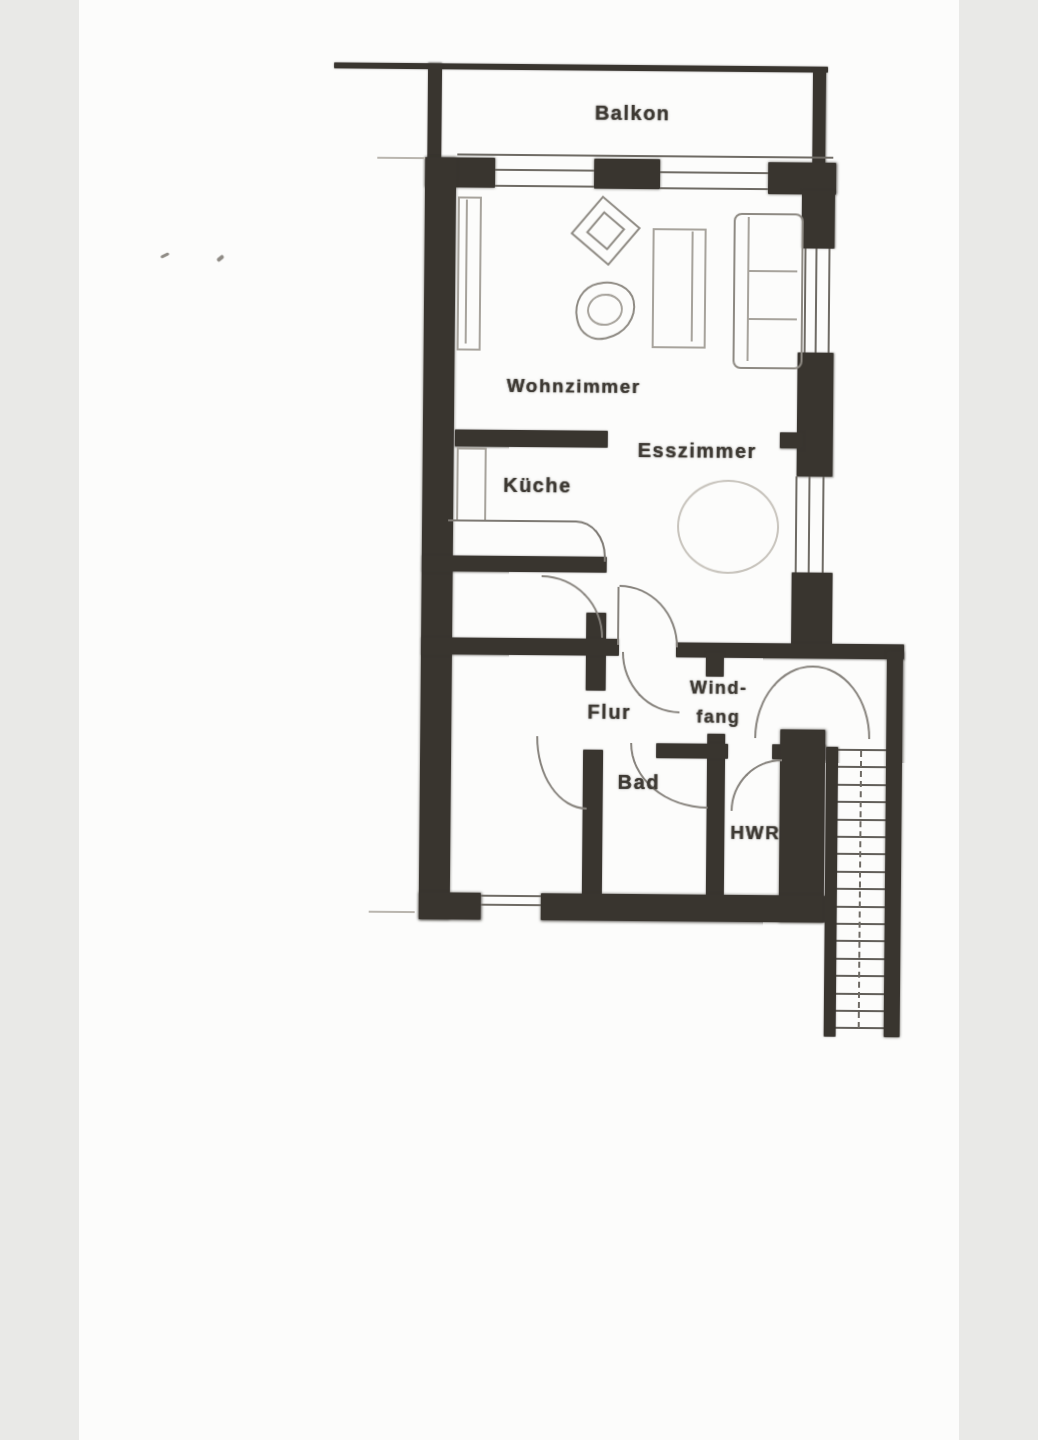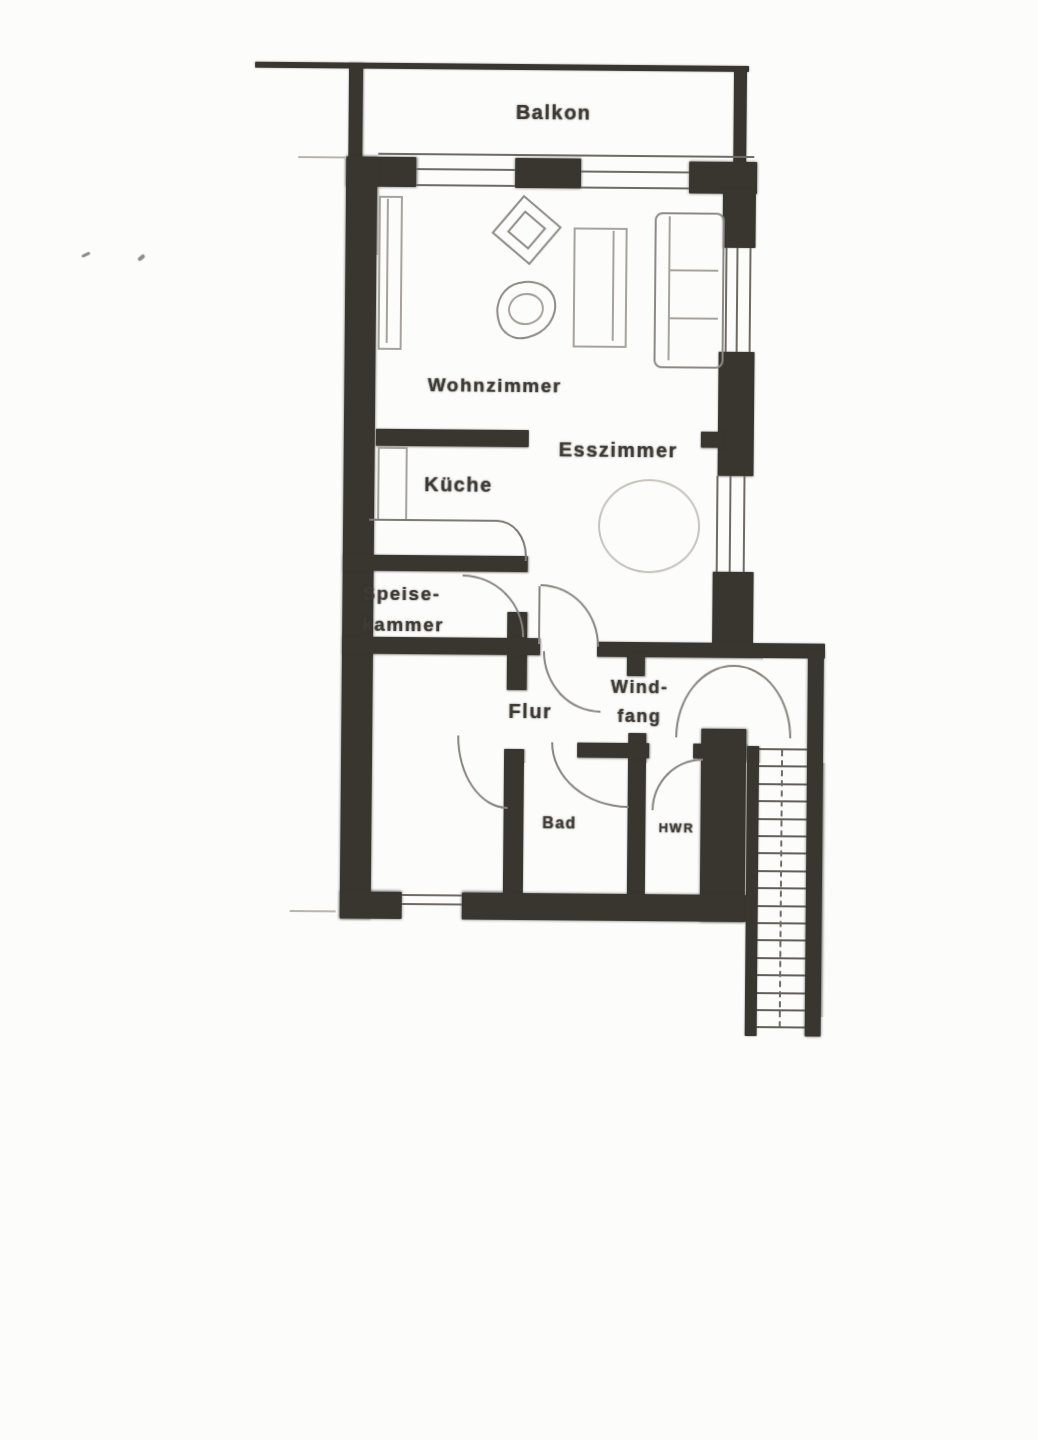--- a/index.html
+++ b/index.html
@@ -1,20 +1,21 @@
 <!DOCTYPE html>
 <html style="--wall: #3a3631; --furniture_line: #8e8a83; --text: #3f3b35; --paper: #fcfcfb;"><head>
 <meta charset="utf-8">
 <title>Scanned floor plan</title>
 <style>
   html,body{margin:0;padding:0;background:#e9e9e7;}
   .page{
-    position:relative;width:1038px;height:1440px;margin:0 auto;
+    position:relative;width:860px;height:1440px;margin:0 auto;
     background:var(--paper,#fcfcfb);overflow:hidden;
     font-family:"Liberation Sans", sans-serif;
+    padding-left:20px;
   }
   .plan{
     position:absolute;inset:0;
     transform:rotate(0.5deg);transform-origin:50% 45%;
     filter:blur(0.45px) contrast(1.02);
   }
   
   .w{position:absolute;background:var(--wall,#3a3631);border-radius:1px;
      box-shadow:0 0 2px rgba(58,54,49,.55);}
   .w.soft{box-shadow:0 0 3px rgba(58,54,49,.8);}
@@ -132,26 +133,22 @@
 
     <div class="ln faint" style="left:294px;top:158px;width:48px;height:2px;"></div>
     <div class="ln faint" style="left:292px;top:912px;width:46px;height:2px;"></div>
     <div class="speck" style="left:78px;top:257px;width:9px;height:3px;transform:rotate(-25deg);"></div>
     <div class="speck" style="left:134px;top:259px;width:8px;height:4px;transform:rotate(-40deg);"></div>
 
     <div class="lbl" style="left:489px;top:99px;width:120px;font-size:20px;">Balkon</div>
     <div class="lbl" style="left:400px;top:373px;width:185px;font-size:19px;">Wohnzimmer</div>
     <div class="lbl" style="left:534px;top:436px;width:165px;font-size:20px;">Esszimmer</div>
     <div class="lbl" style="left:396px;top:472px;width:122px;font-size:20px;">Küche</div>
-    <div class="lbl" style="left:362px;top:579px;width:105px;font-size:19px;text-align:left;line-height:31px;">
-      <span>Speise-</span><br>
-      <span>kammer</span>
-    </div>
     <div class="lbl" style="left:494px;top:698px;width:74px;font-size:20px;">Flur</div>
     <div class="lbl" style="left:594px;top:672px;width:92px;font-size:18px;line-height:29px;">
       <span>Wind-</span><br>
       <span>fang</span>
     </div>
-    <div class="lbl" style="left:521px;top:812px;width:80px;font-size:16px;">Bad</div>
-    <div class="lbl" style="left:636px;top:818px;width:84px;font-size:13px;">HWR</div>
+    <div class="lbl" style="left:521px;top:768px;width:80px;font-size:20px;">Bad</div>
+    <div class="lbl" style="left:636px;top:818px;width:84px;font-size:19px;">HWR</div>
 
   </div>
 </div>
 
 </body></html>

